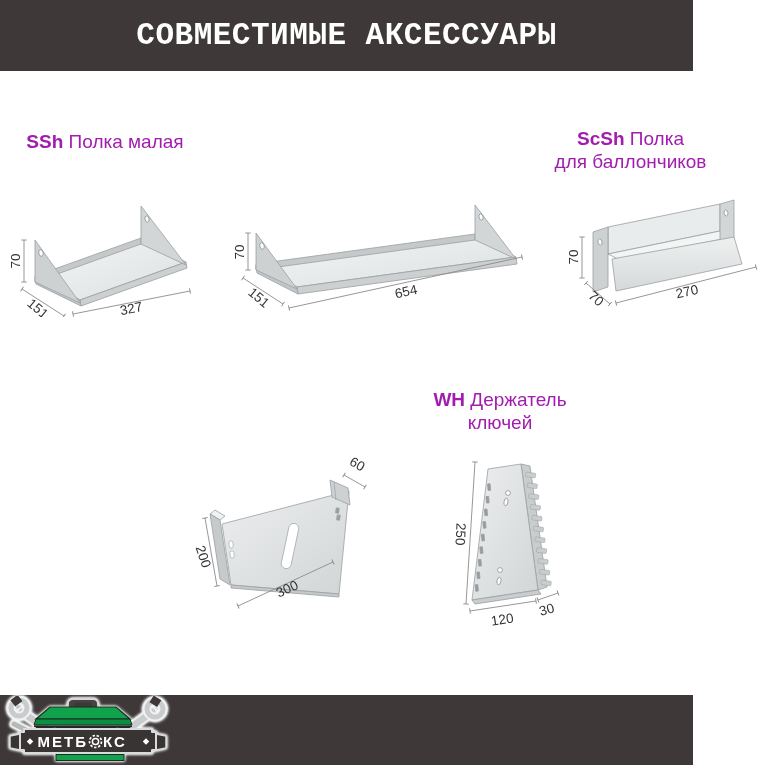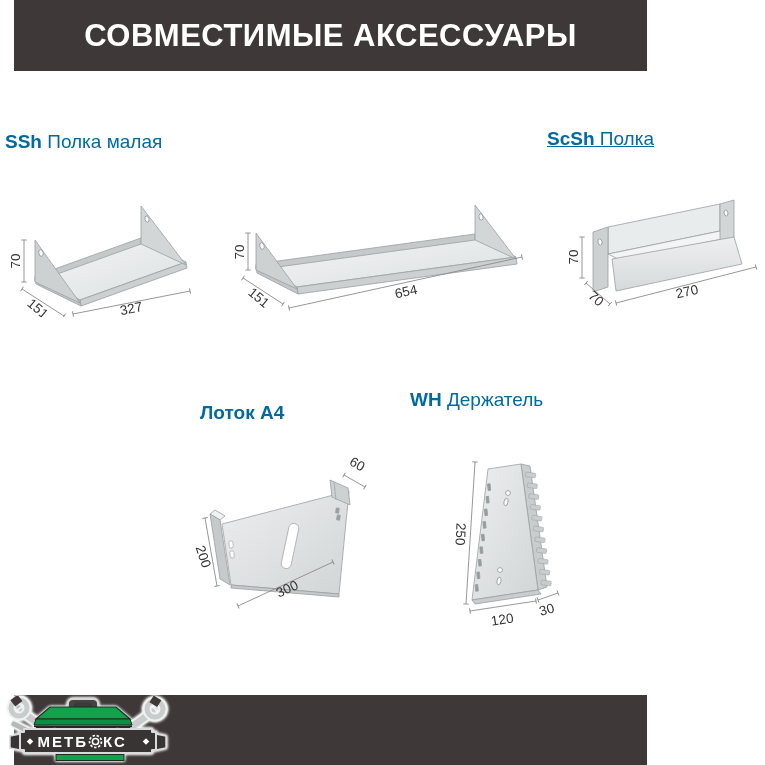--- a/index.html
+++ b/index.html
@@ -1,22 +1,22 @@
 <!DOCTYPE html>
 <html lang="ru"><head>
 <meta charset="utf-8">
 <style>
   html,body{margin:0;padding:0;background:#ffffff;}
   .page{position:relative;width:765px;height:765px;background:#ffffff;overflow:hidden;
         font-family:"Liberation Sans","DejaVu Sans",sans-serif;}
-  .bar{position:absolute;left:14px;width:633px;background:#3e3838;}
+  .bar{position:absolute;left:0;width:693px;background:#3e3838;font-family:Liberation Mono, monospace;}
   .bar.header{top:0;height:71px;display:flex;align-items:center;justify-content:center;}
   .bar.footer{top:695px;height:70px;}
   .header-title{color:#ffffff;font-size:31px;font-weight:bold;letter-spacing:.5px;white-space:nowrap;}
-  .plabel{position:absolute;text-align:left;font-size:19px;line-height:23px;color:#0369a1;}
+  .plabel{position:absolute;text-align:center;font-size:19px;line-height:23px;color:#a21caf;}
   .plabel b{font-weight:bold;}
   .drawing{position:absolute;}
   .dim{font-size:13.5px;fill:#333333;font-family:"Liberation Sans","DejaVu Sans",sans-serif;}
   .dimline{stroke:#8b8b8b;stroke-width:0.9;fill:none;}
   .metal{stroke:#9aa0a2;stroke-width:0.8;stroke-linejoin:round;}
   .hole{fill:#fdfdfd;stroke:#8f9496;stroke-width:0.8;}
   .logo-svg{filter:drop-shadow(0 0 1.5px #ffffff) drop-shadow(0 0 1px #ffffff);}
   .logo-text{font-size:15px;font-weight:bold;letter-spacing:2px;fill:#ffffff;
              font-family:"Liberation Sans","DejaVu Sans",sans-serif;}
 </style>
@@ -46,29 +46,27 @@
   </svg>
 
   <div class="bar header" style="background: rgb(62, 56, 56);">
     <span class="header-title">СОВМЕСТИМЫЕ АКСЕССУАРЫ</span>
   </div>
 
   <div class="plabel" style="left:5px;top:130px;width:200px;">
     <b>SSh</b><span> Полка малая</span>
     <div></div>
   </div>
-  <div class="plabel" style="left:547px;top:127px;width:205px;text-decoration:underline;">
+  <div class="plabel" style="left:528px;top:127px;width:205px;">
     <b>ScSh</b><span> Полка</span>
-  </div>
-  <div class="plabel" style="left:200px;top:401px;width:190px;">
-    <b>Лоток А4</b><span></span>
-    <div></div>
+    <div>для баллончиков</div>
   </div>
   <div class="plabel" style="left:410px;top:388px;width:180px;">
     <b>WH</b><span> Держатель</span>
+    <div>ключей</div>
   </div>
 
   <svg class="drawing" style="left:10px;top:192px;" width="200" height="125" viewBox="0 0 200 125">
     <g class="metal">
       <polygon points="25,86 131,48 176,70 70,108" fill="url(#gTop)"></polygon>
       <polygon points="25,84 131,46 131,52 25,90" fill="#c5c9ca"></polygon>
       <polygon points="70,108 176,70 177,76 71,114" fill="#ccd0d1"></polygon>
       <polygon points="25,86 70,108 71,114 26,92" fill="#c2c6c8"></polygon>
       <polygon points="131,14 131,52 176,73" fill="#d2d6d7"></polygon>
       <polygon points="25,48 25,90 70,111" fill="#cdd1d2"></polygon>

